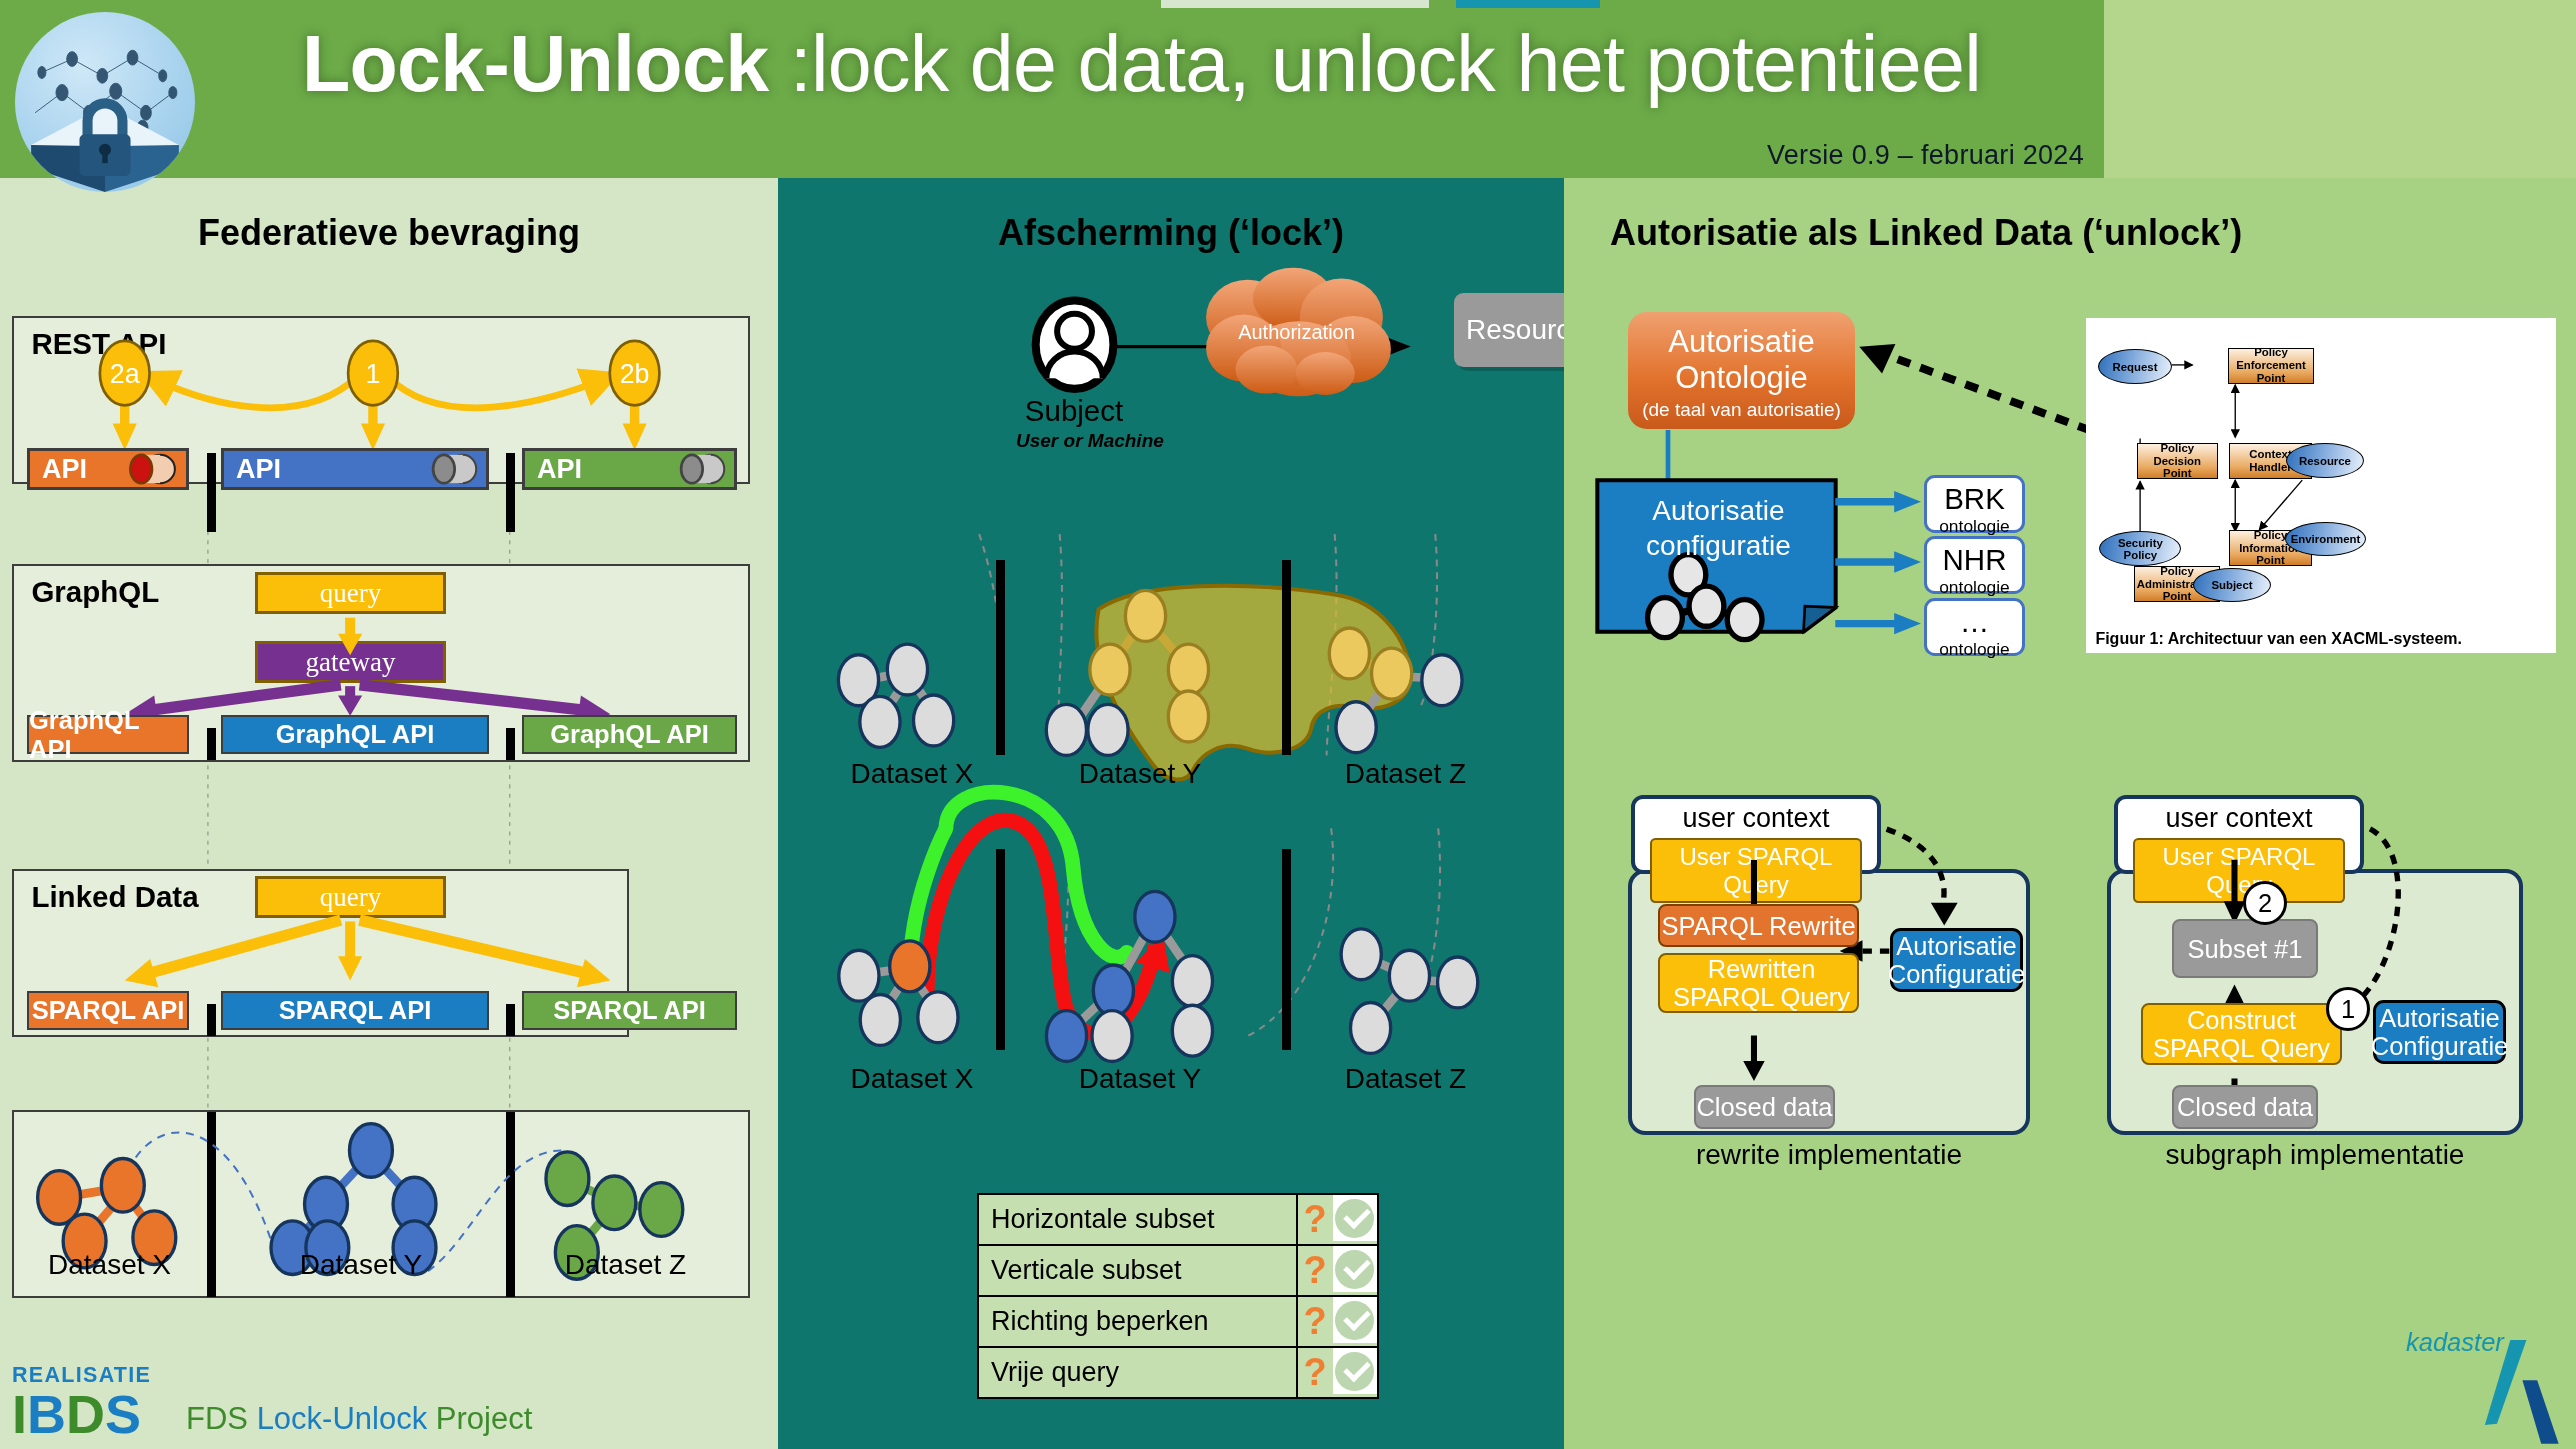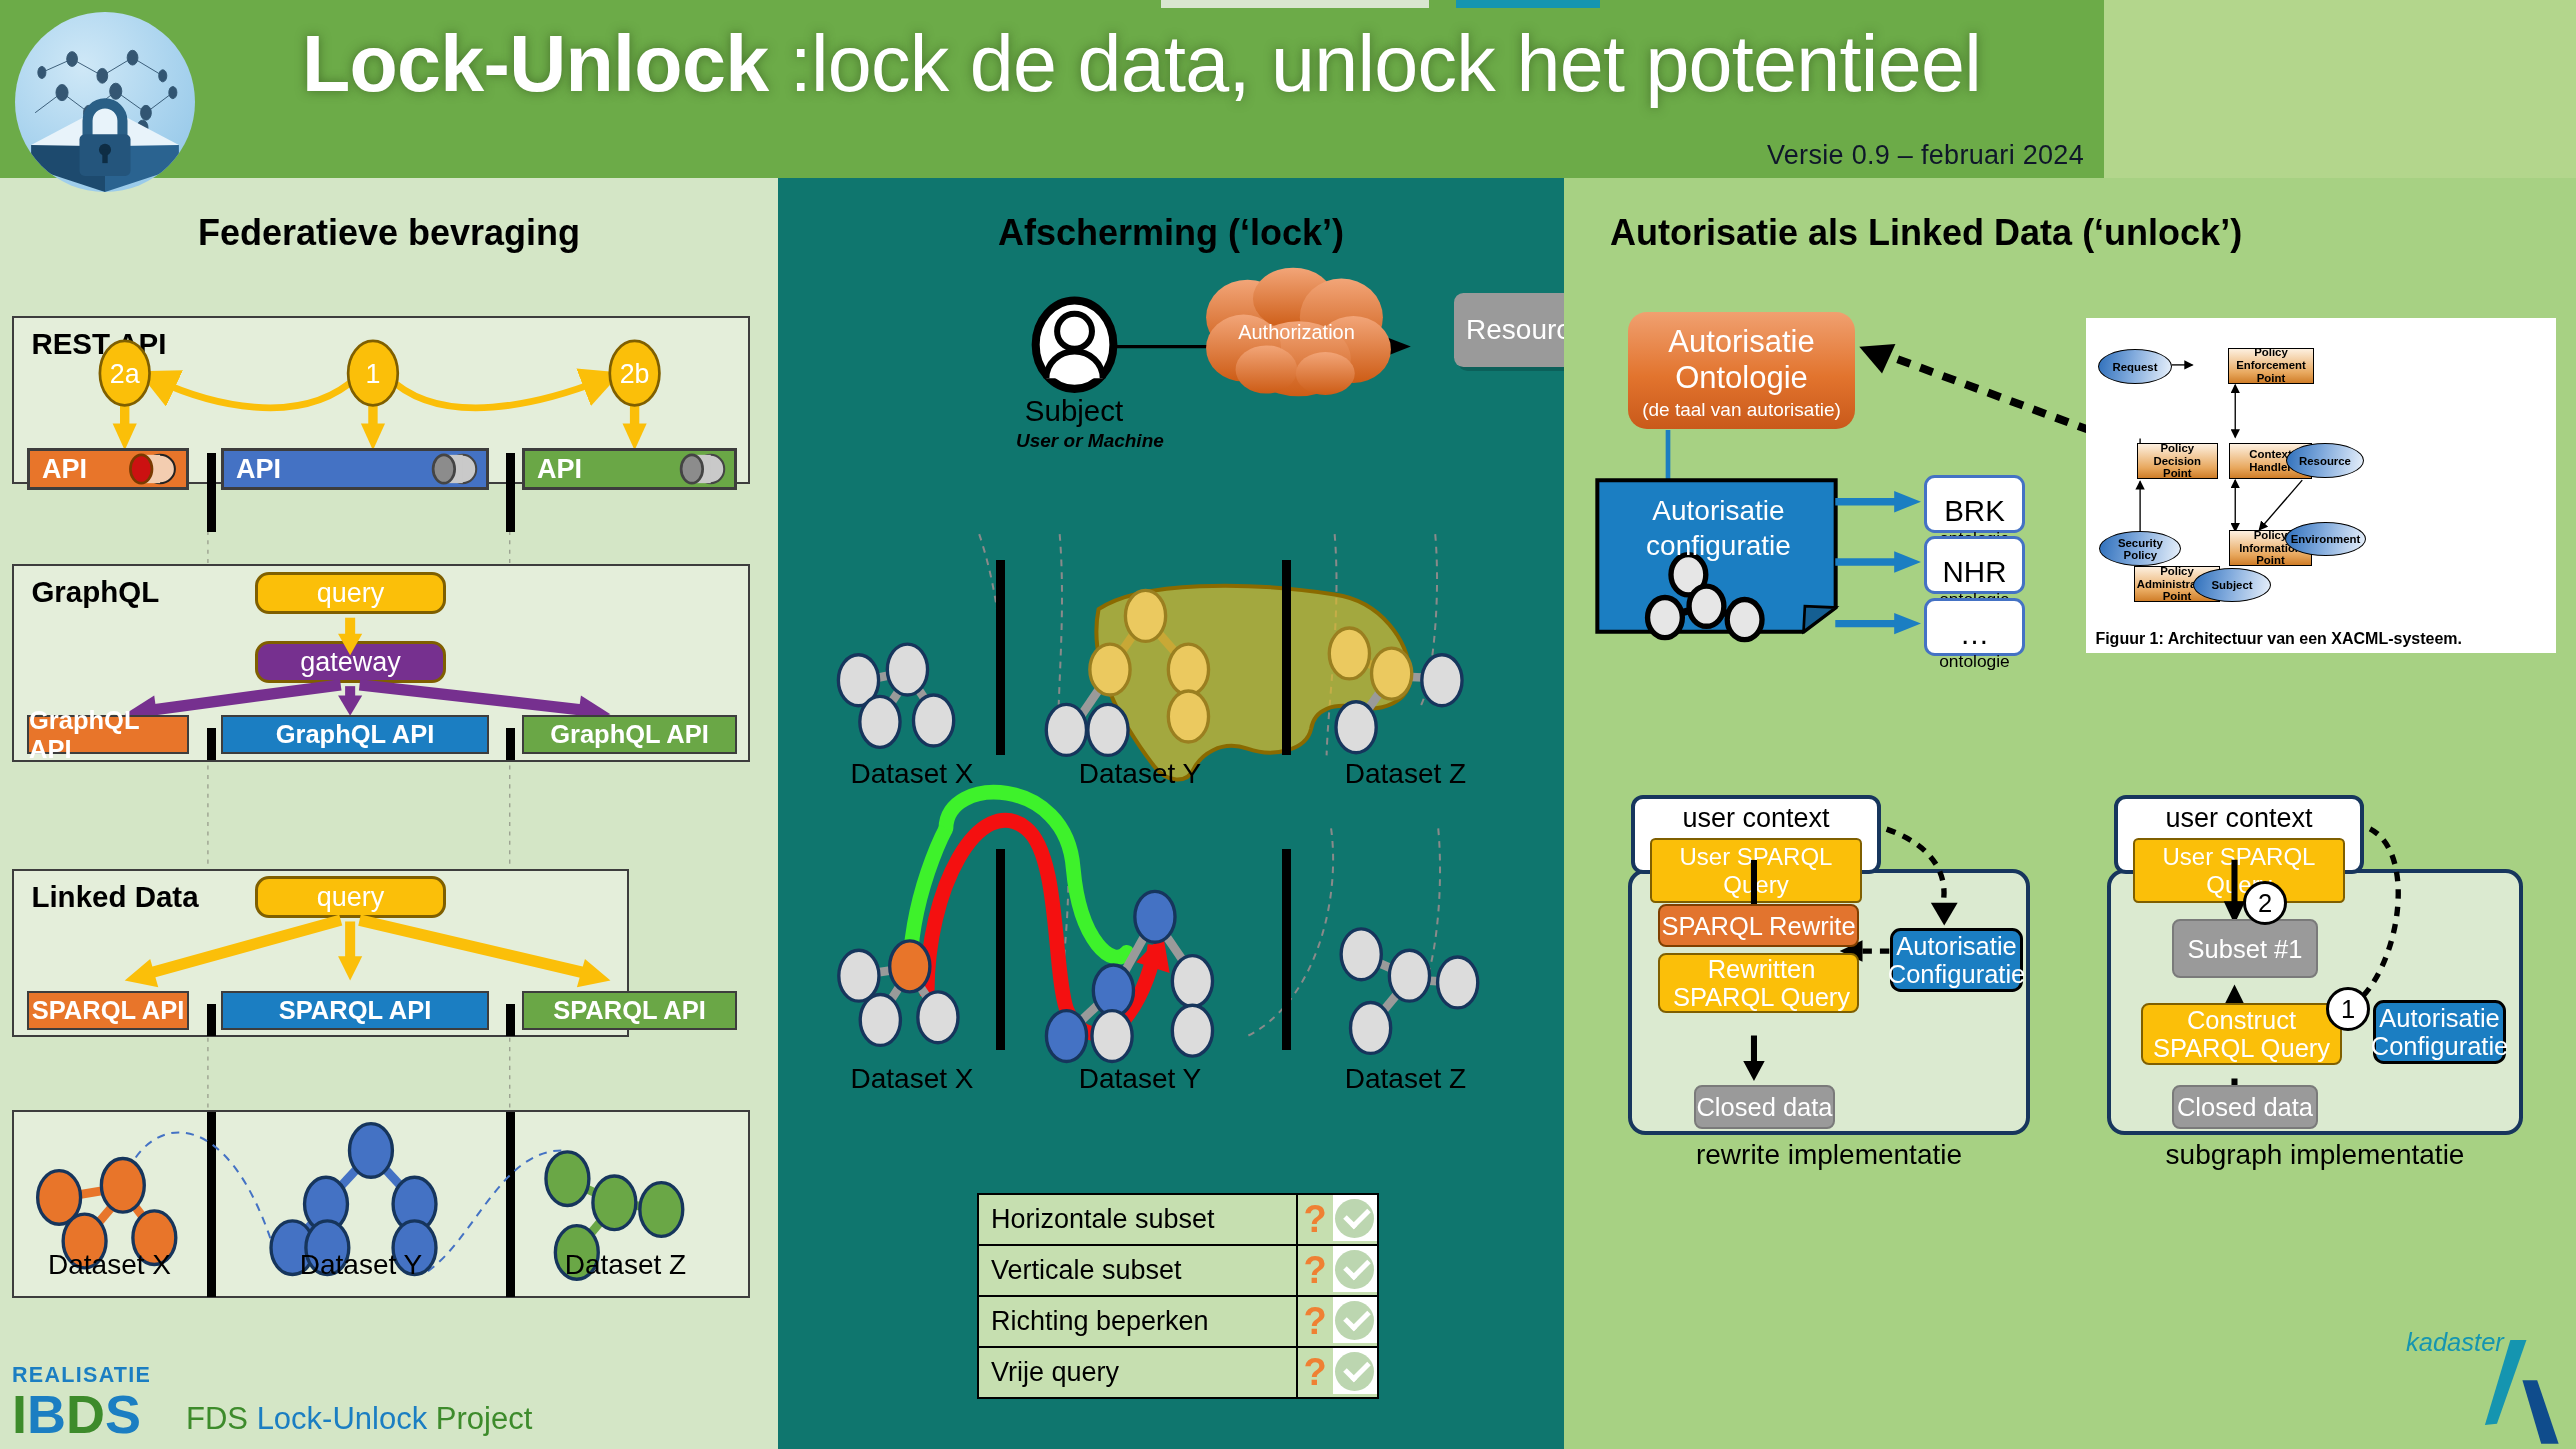--- a/index.html
+++ b/index.html
@@ -62,21 +62,21 @@
   .flatbar {
     position:absolute; height:39px; border:2.7px solid #3d3d3d; display:flex;
     align-items:center; justify-content:center;
   }
   .flatbar span { color:#fff; font-size:25.5px; font-weight:bold; }
   .flatbar.blue  { background:#1b7ec2; }
   .flatbar.orange{ background:#e8752a; }
   .flatbar.green { background:#6aa746; }
   .rbox {
     position:absolute; display:flex; align-items:center; justify-content:center;
-    border:3.4px solid #7f5f00; border-radius:14px; color:#fff; text-align:center;
+    border:3.4px solid #7f5f00; border-radius:0; color:#fff; text-align:center;font-family:Liberation Serif, serif;
   }
   .rbox.query { background:#fbbf09; font-size:27px; }
   .rbox.gateway { background:#76308f; font-size:27px; }
   .ds-label {
     position:absolute; font-size:28px; color:#000; text-align:center;
   }
   
   .cloud {
     position:absolute; color:#fff; font-size:20px; display:flex;
     align-items:center; justify-content:center;
@@ -101,21 +101,21 @@
   }
   
   .orangeround {
     position:absolute; border-radius:19px; color:#fff; text-align:center;
     background:linear-gradient(180deg,#f0a070 0%,#e2742e 55%,#c9591a 100%);
   }
   .ontbox {
     position:absolute; background:#fff; border:3.4px solid #4472c4; border-radius:10.7px;
     text-align:center; color:#000;
   }
-  .ontbox .big { font-size:29.5px; display:block; margin-top:16px; }
+  .ontbox .big { font-size:29.5px; display:block; margin-top:4px; }
   .ontbox .sm  { font-size:17.4px; display:block; }
   .implpanel {
     position:absolute; background:#dbead0; border:4px solid #17365d; border-radius:17.4px;
   }
   .usercontext {
     position:absolute; background:#fff; border:4px solid #17365d; border-radius:12px;
     text-align:center;
   }
   .usercontext .uc-title { font-size:27px; color:#000; display:block; margin-top:4px; }
   .uc-query {

